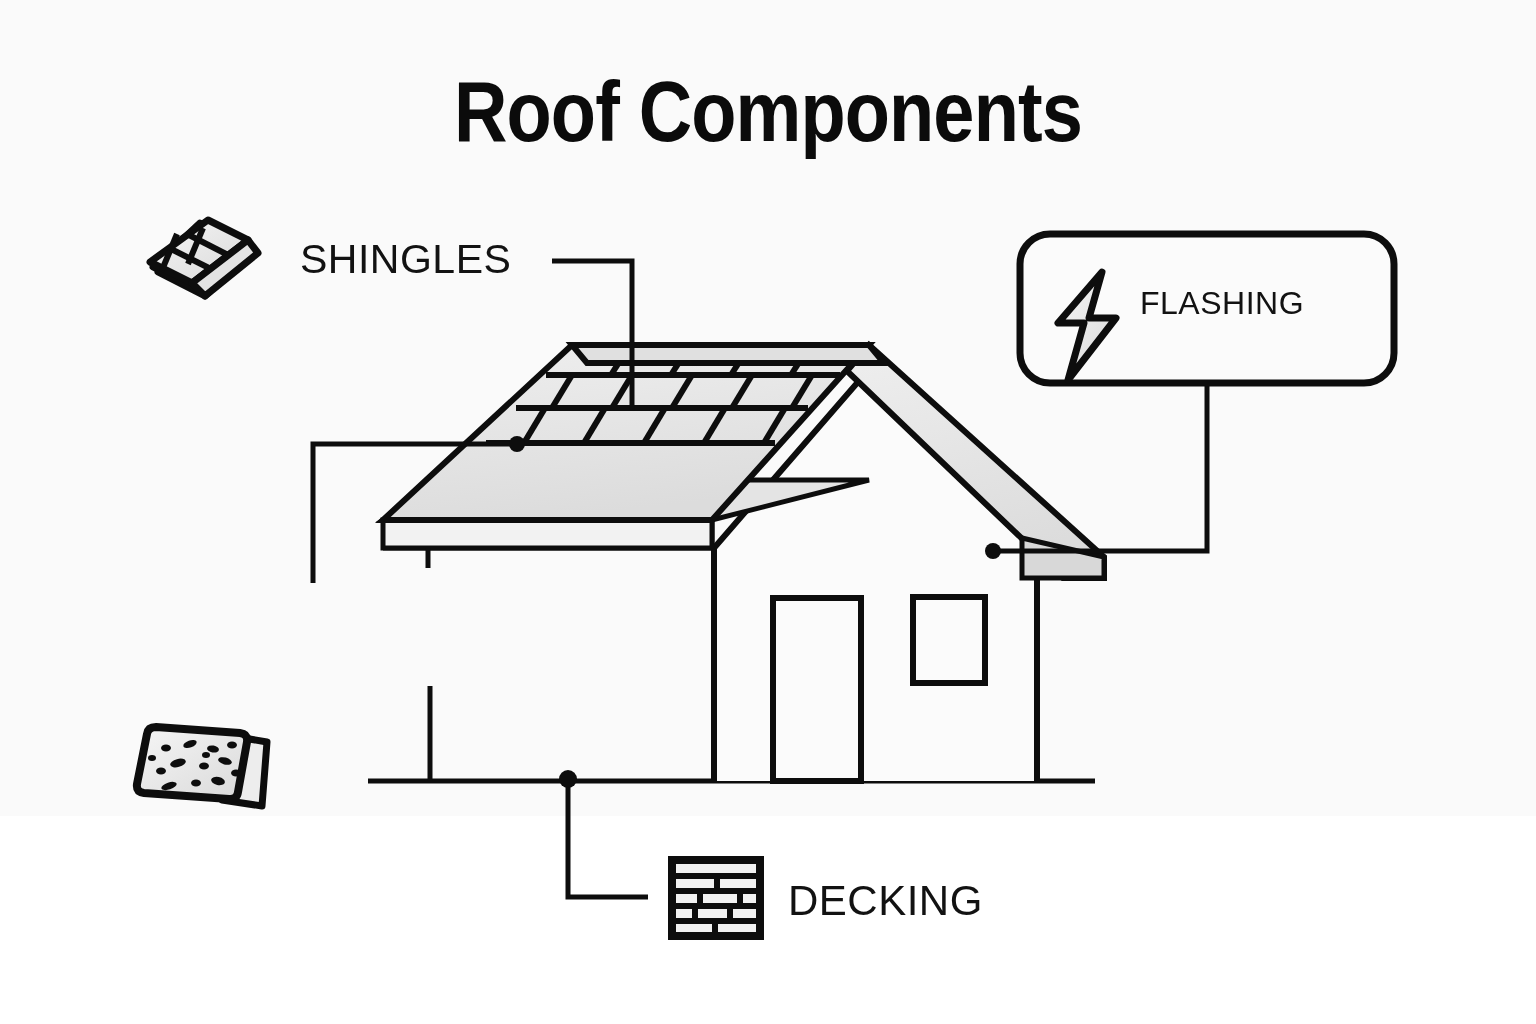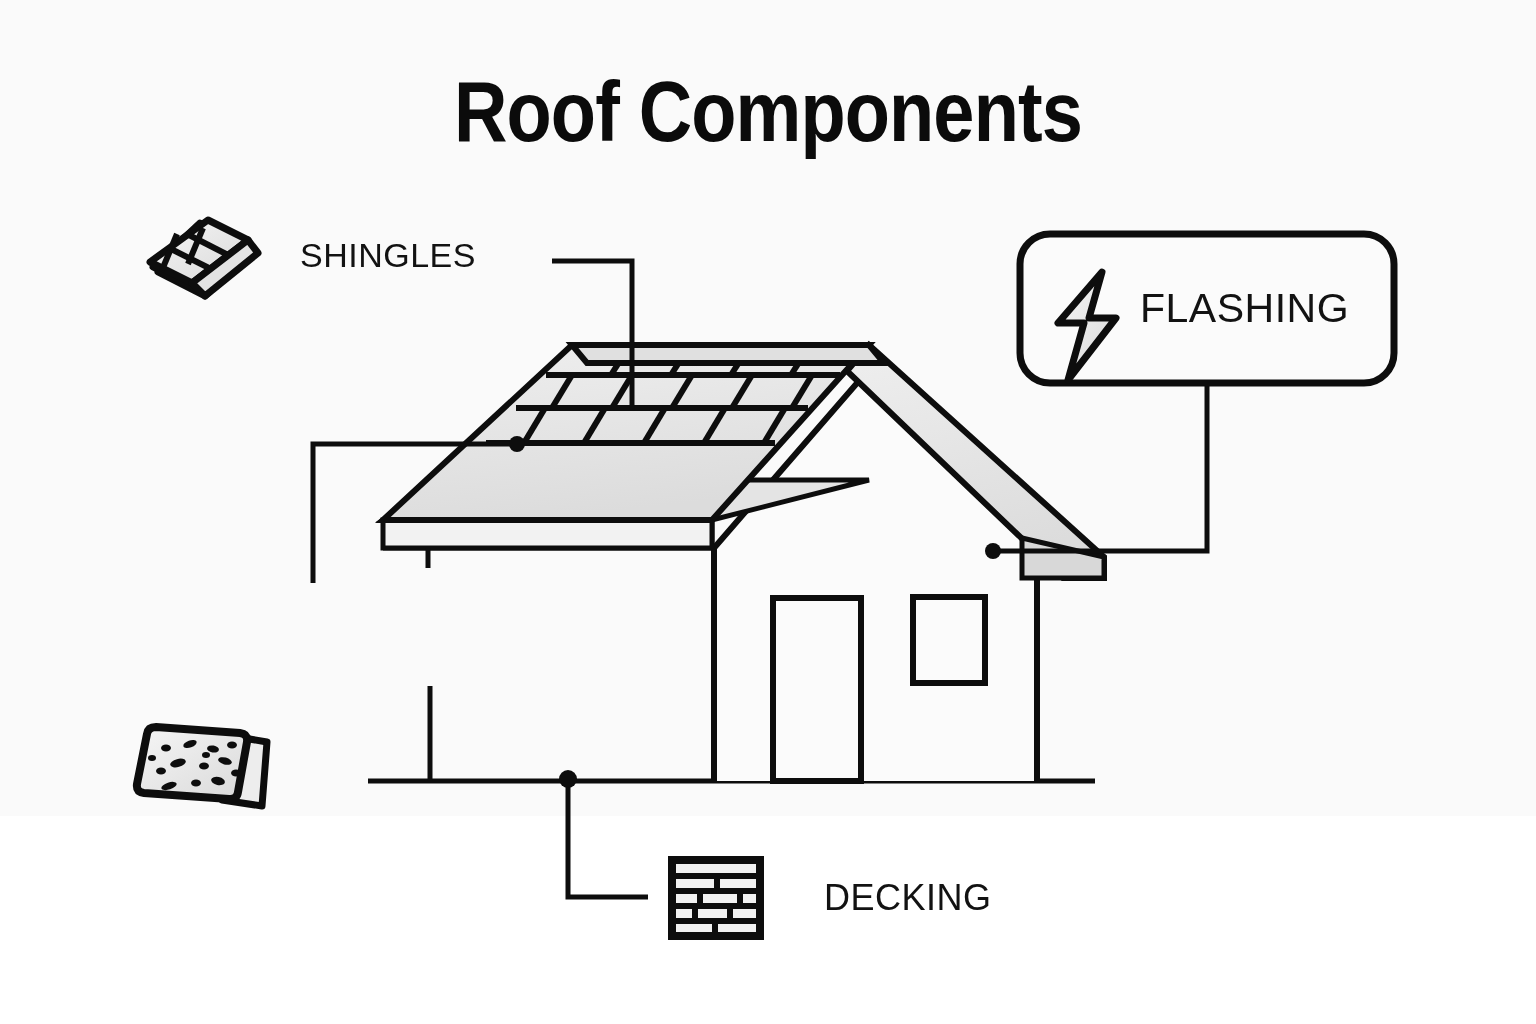--- a/index.html
+++ b/index.html
@@ -45,37 +45,36 @@
     position: absolute;
     font-family: "Liberation Sans", sans-serif;
     font-weight: 400;
     color: #121212;
     white-space: nowrap;
     letter-spacing: 0.5px;
   }
   .lbl-shingles {
     left: 300px;
     top: 236px;
-    font-size: 34px;
+    font-size: 41px;
   }
   .lbl-underlayment {
     left: 121px;
     top: 610px;
     font-size: 41px;
   }
   .lbl-decking {
     left: 788px;
     top: 877px;
-    font-size: 36px;
-    margin-left: 36px;
+    font-size: 42px;
   }
   .lbl-flashing {
     left: 1140px;
     top: 285px;
-    font-size: 41px;
+    font-size: 32px;
   }
 </style>
 </head>
 <body>
 
 <div id="canvas" style="background: rgb(250, 250, 250);">
 
   <div class="page-title">Roof Components</div>
 
   <svg id="diagram" viewBox="0 0 1536 1024">

